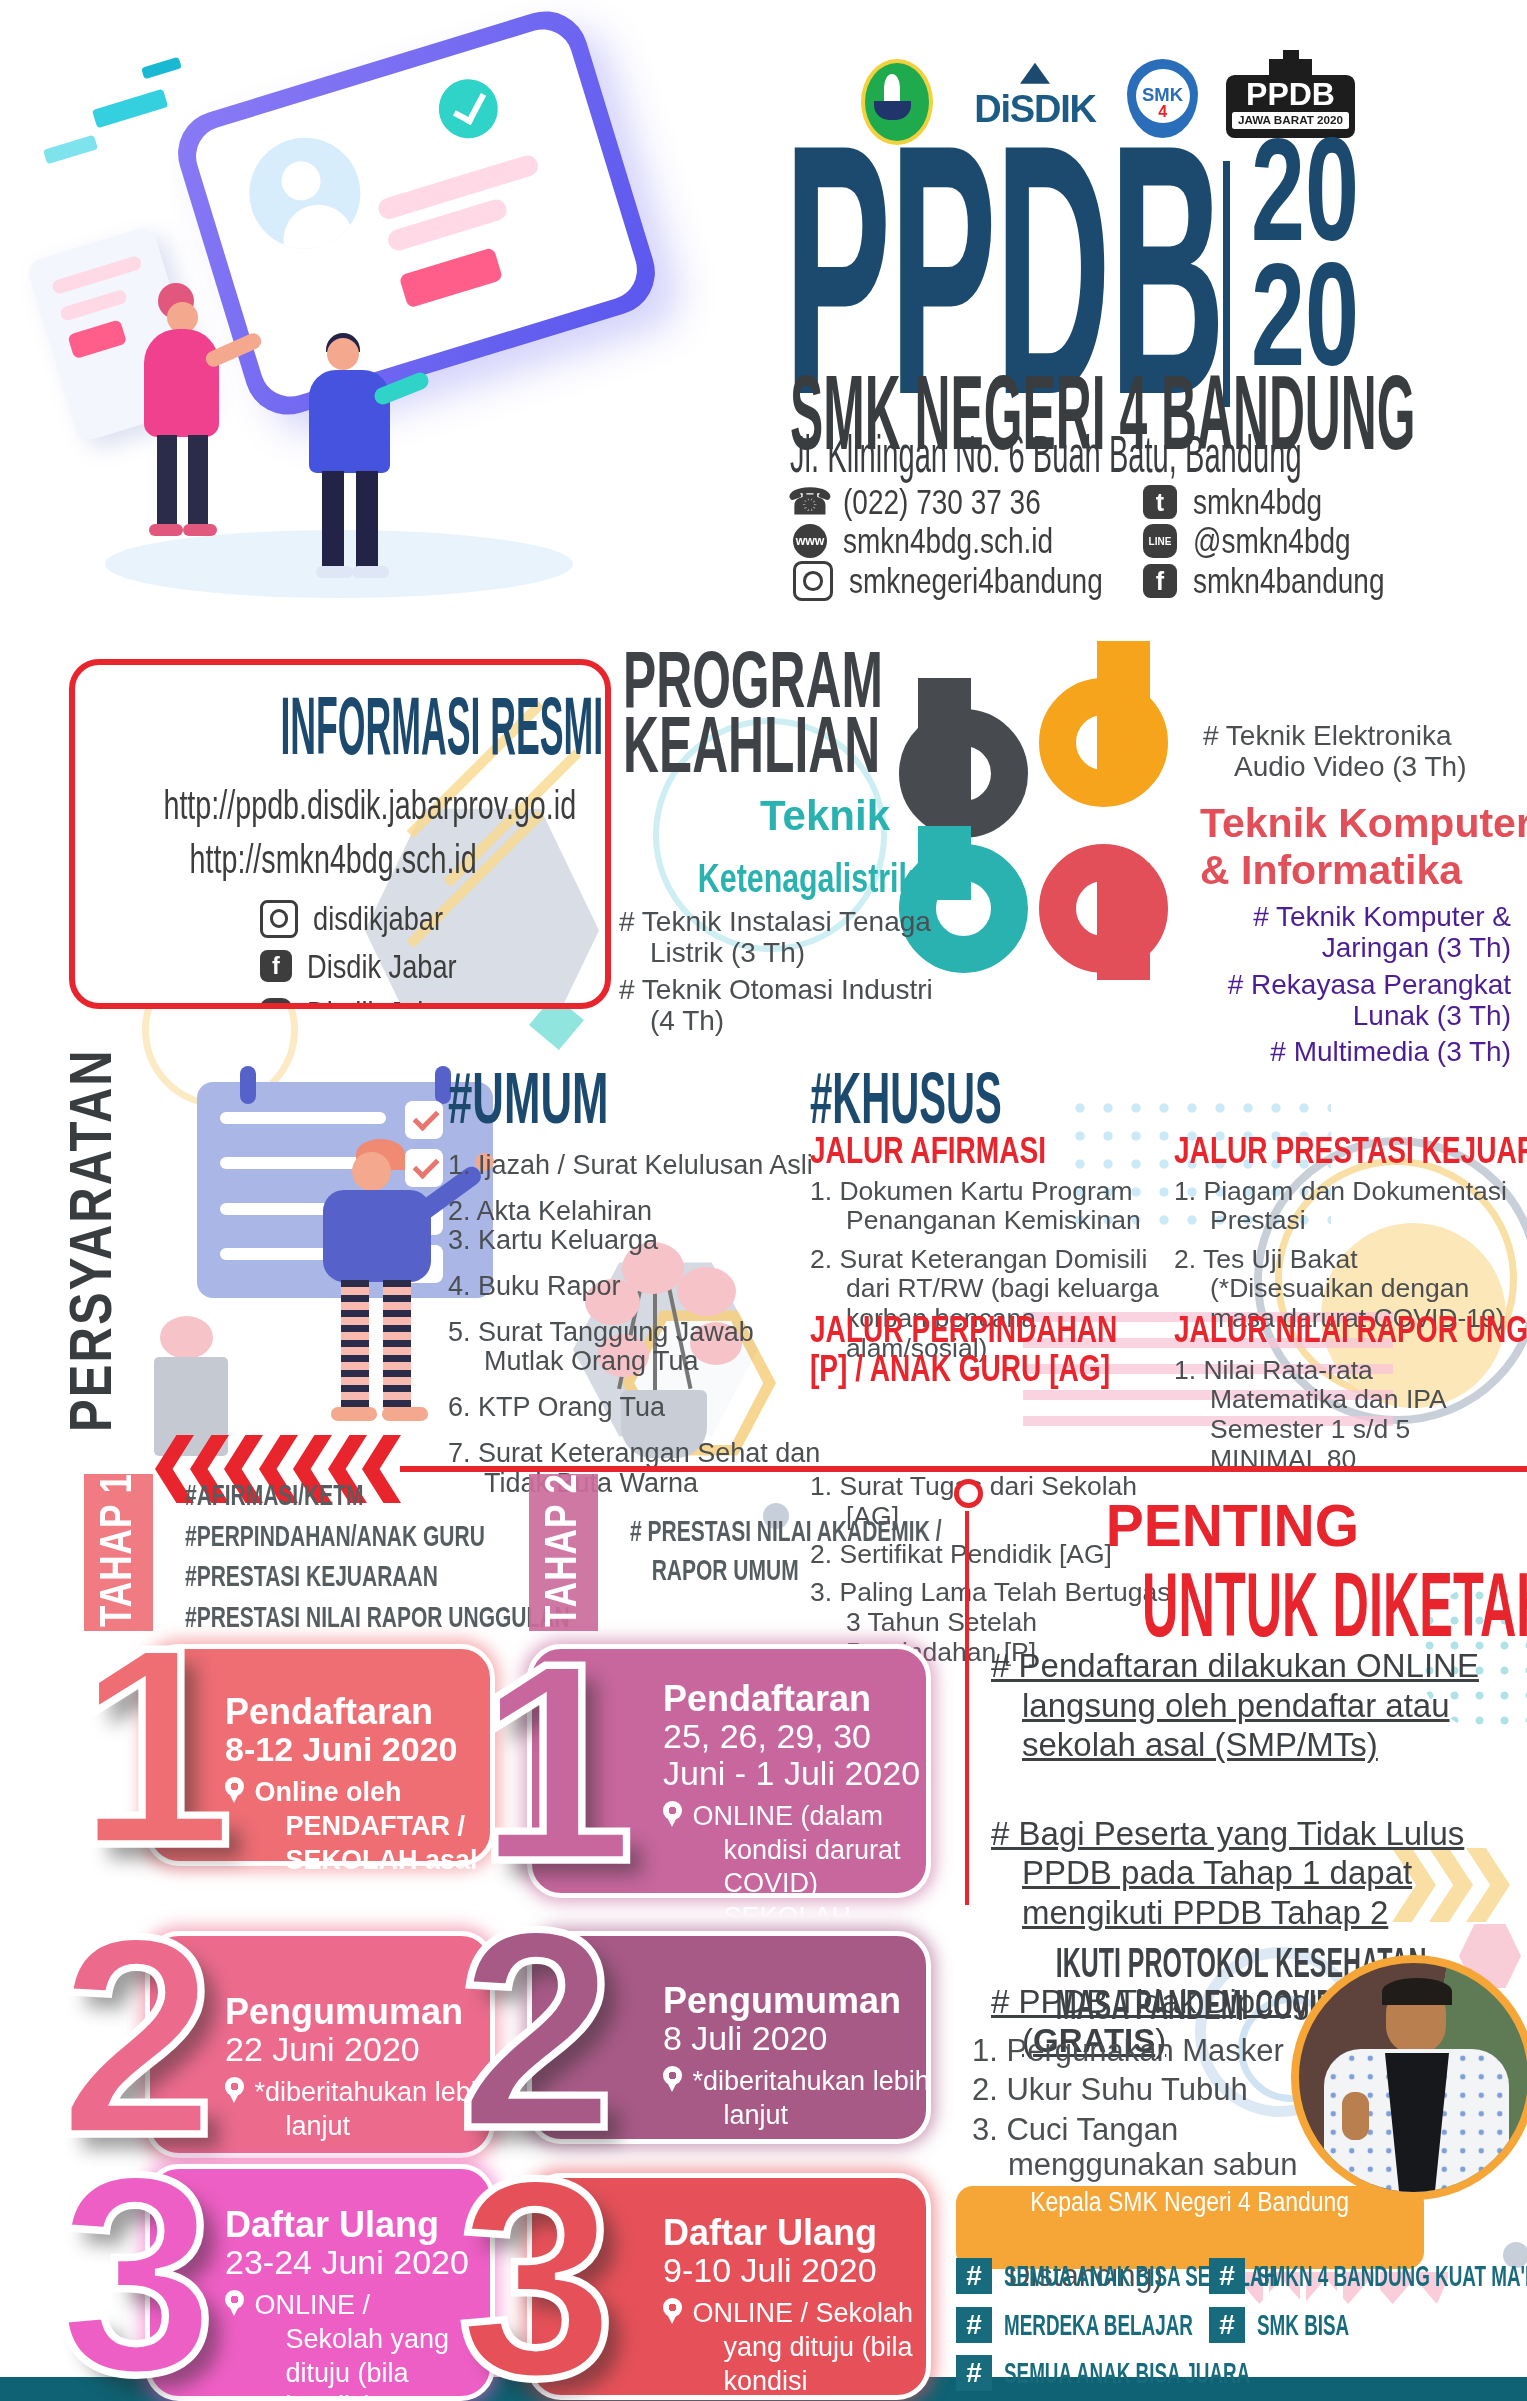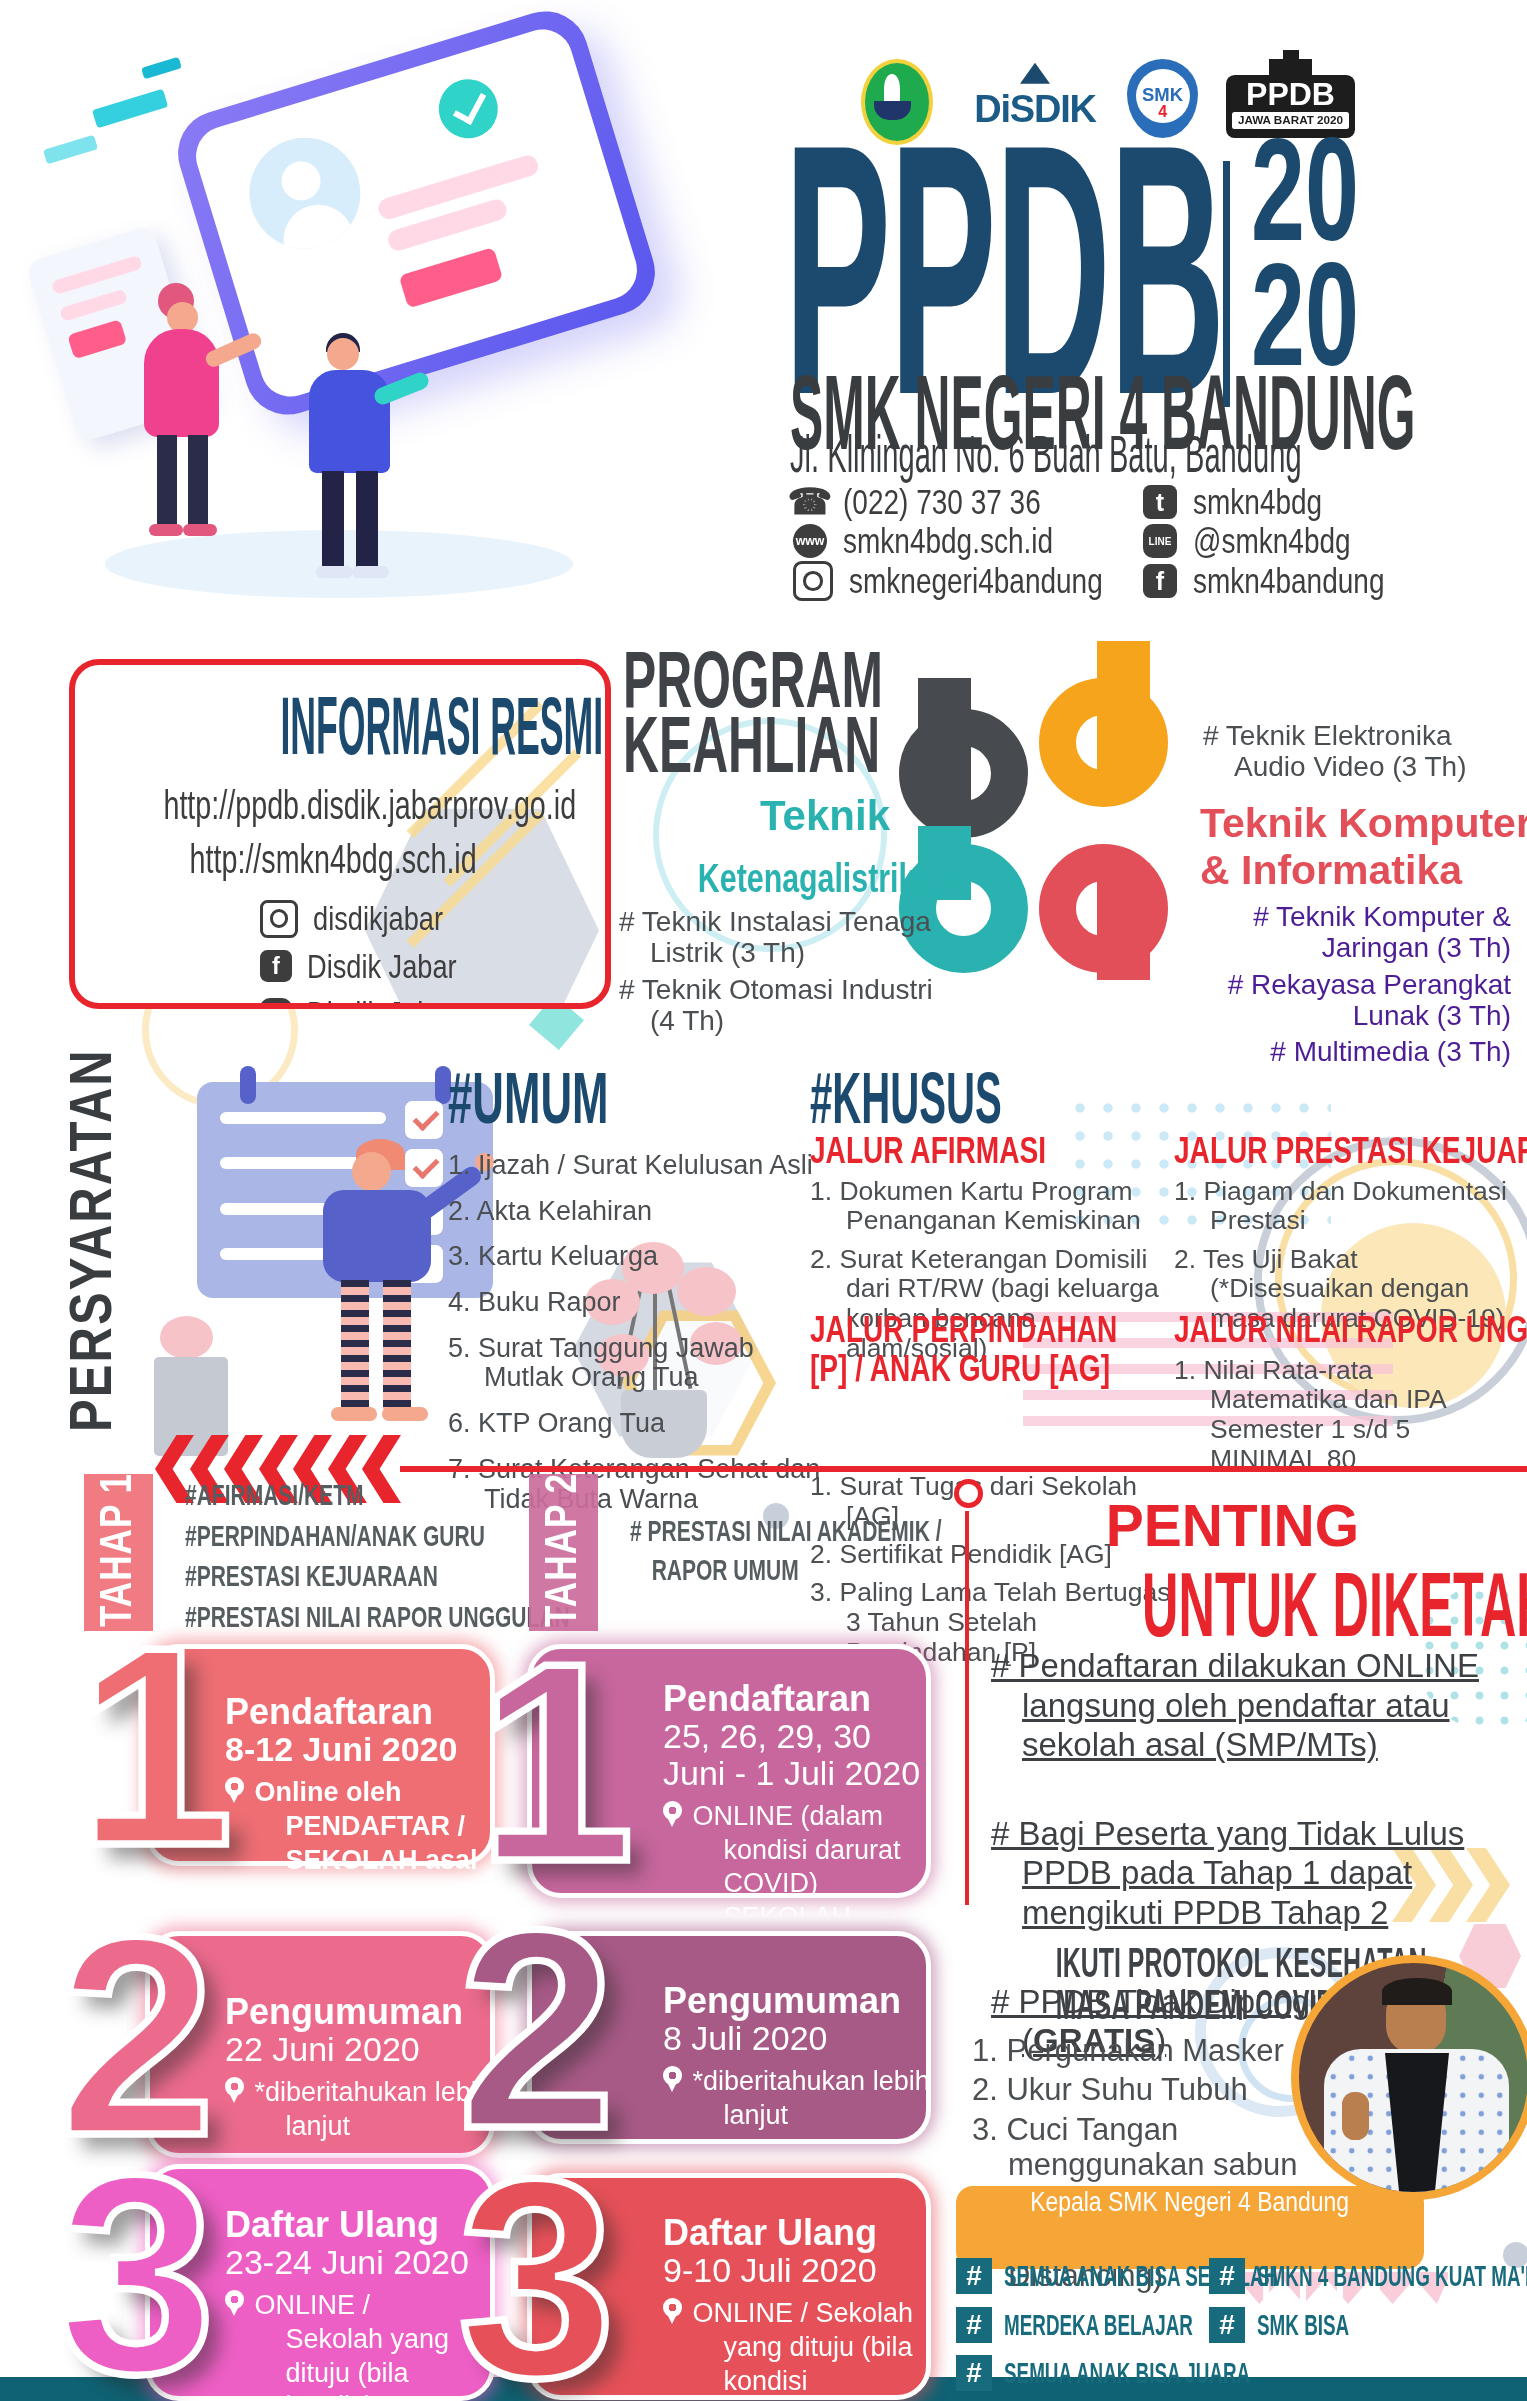--- a/index.html
+++ b/index.html
@@ -327,21 +327,21 @@
       <div class="ring" style="left:6.2px;top:0;width:53px;height:43px;background:#f6c3c9;"></div>
       <div class="abs" style="left:0;top:41px;width:74px;height:99px;background:#c5cad2;border-radius:5px;"></div>
     </div>
   </div>
 
   <div class="abs b navy" style="left:448px;top:1061px;font-size:73px;line-height:1;z-index:2;">
     <span class="sx sx60">#UMUM</span>
   </div>
   <ol class="abs" style="left:448px;top:1151px;width:394px;font-size:27px;line-height:1.1;color:#4b4f52;z-index:2;">
     <li class="hang" style="margin-bottom:16px;">1. Ijazah / Surat Kelulusan Asli</li>
-    <li class="hang" style="margin-bottom:16px;">2.  Akta Kelahiran</li>
+    <li class="hang" style="">2.  Akta Kelahiran</li>
     <li class="hang" style="margin-bottom:16px;">3.  Kartu Keluarga</li>
     <li class="hang" style="margin-bottom:16px;">4. Buku Rapor</li>
     <li class="hang" style="margin-bottom:16px;width:345px;">5. Surat Tanggung Jawab Mutlak Orang Tua</li>
     <li class="hang" style="margin-bottom:16px;">6. KTP Orang Tua</li>
     <li class="hang" style="width:345px;">7. Surat Keterangan Sehat dan Tidak Buta Warna</li>
   </ol>
 
   <div class="abs b navy" style="left:810px;top:1061px;font-size:73px;line-height:1;z-index:2;">
     <span class="sx sx55">#KHUSUS</span>
   </div>

